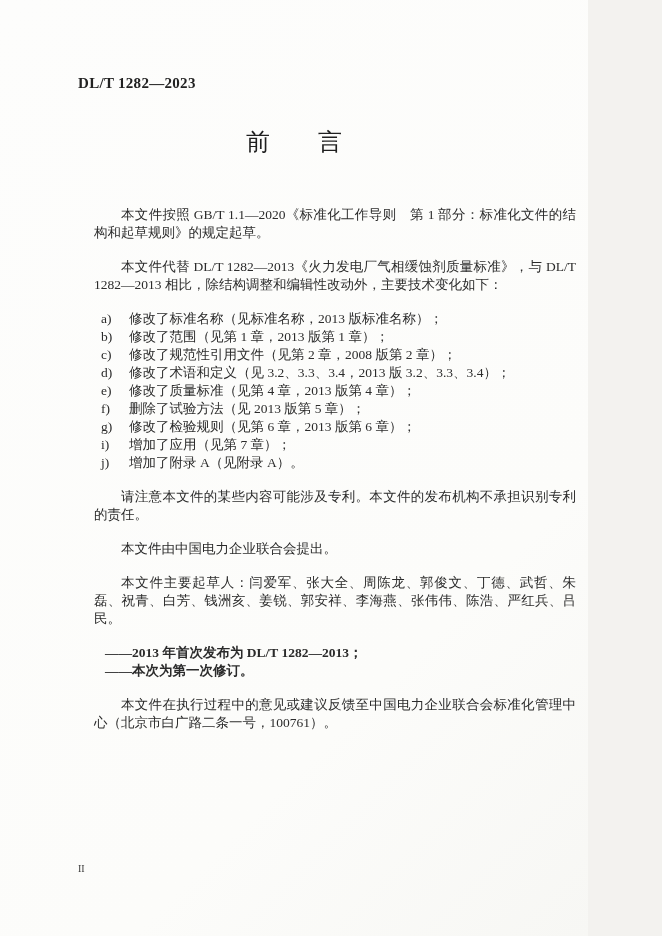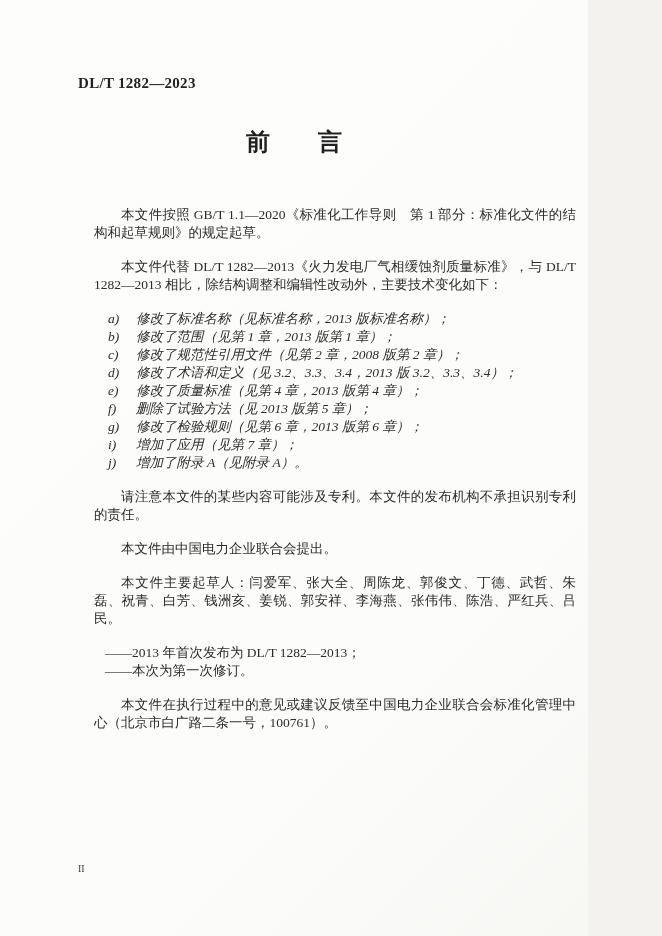--- a/index.html
+++ b/index.html
@@ -30,52 +30,52 @@
     letter-spacing: 0.3px;
     color: #222;
   }
   .page-title {
     position: absolute;
     left: 0;
     right: 0;
     top: 126px;
     text-align: center;
     font-size: 24px;
-    font-weight: bold;
+    font-weight: normal;
     color: #1f1f1f;
   }
   .content {
     position: absolute;
     left: 78px;
     top: 190px;
     width: 514px;
     font-size: 13.5px;
     line-height: 18px;
     text-align: justify;
     color: #2b2b2b;
   }
   .content p {
     margin: 16px;
     text-indent: 2em;
   }
   .change-list {
-    margin: 11px;
+    margin: 4px;
     padding: 0;
     list-style: none;
-    font-style: italic;
   }
   .change-item {
     padding-left: 19px;
   }
   .change-marker {
     display: inline-block;
     width: 28px;
   }
   .history-item {
     text-indent: 2em;
+    font-weight: bold;
   }
   .page-number {
     position: absolute;
     left: 78px;
     bottom: 62px;
     font-size: 10px;
     color: #3a3a3a;
   }
 </style>
 </head>

